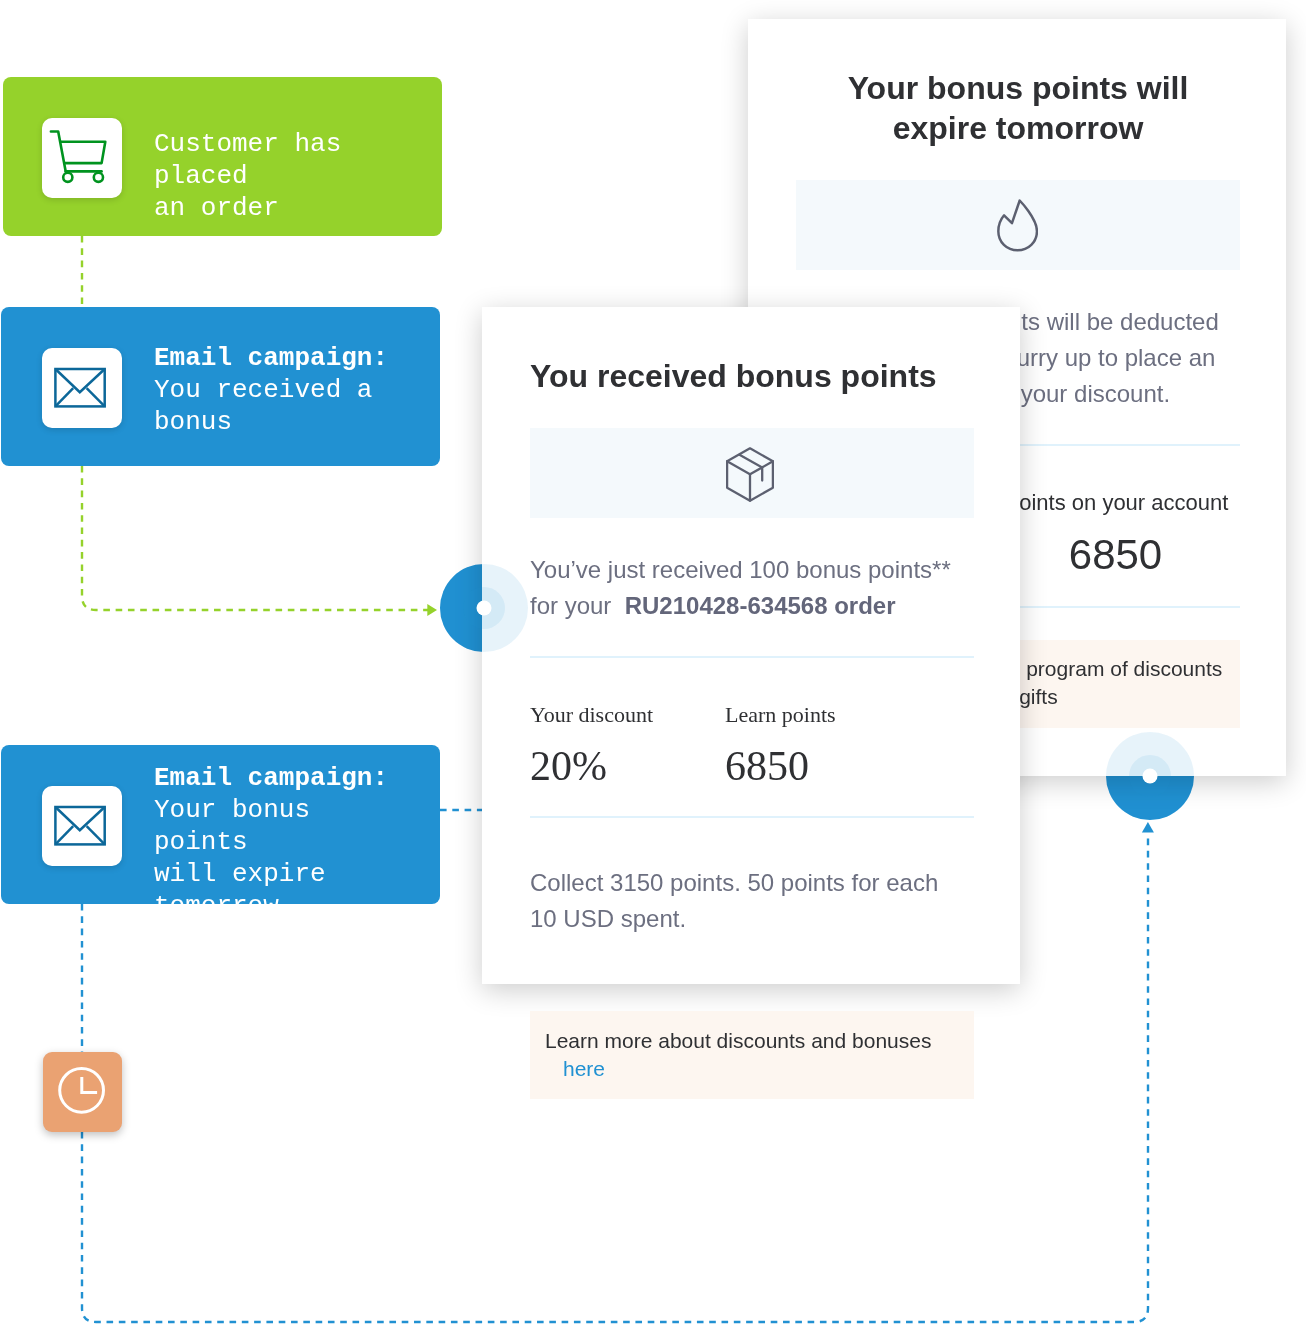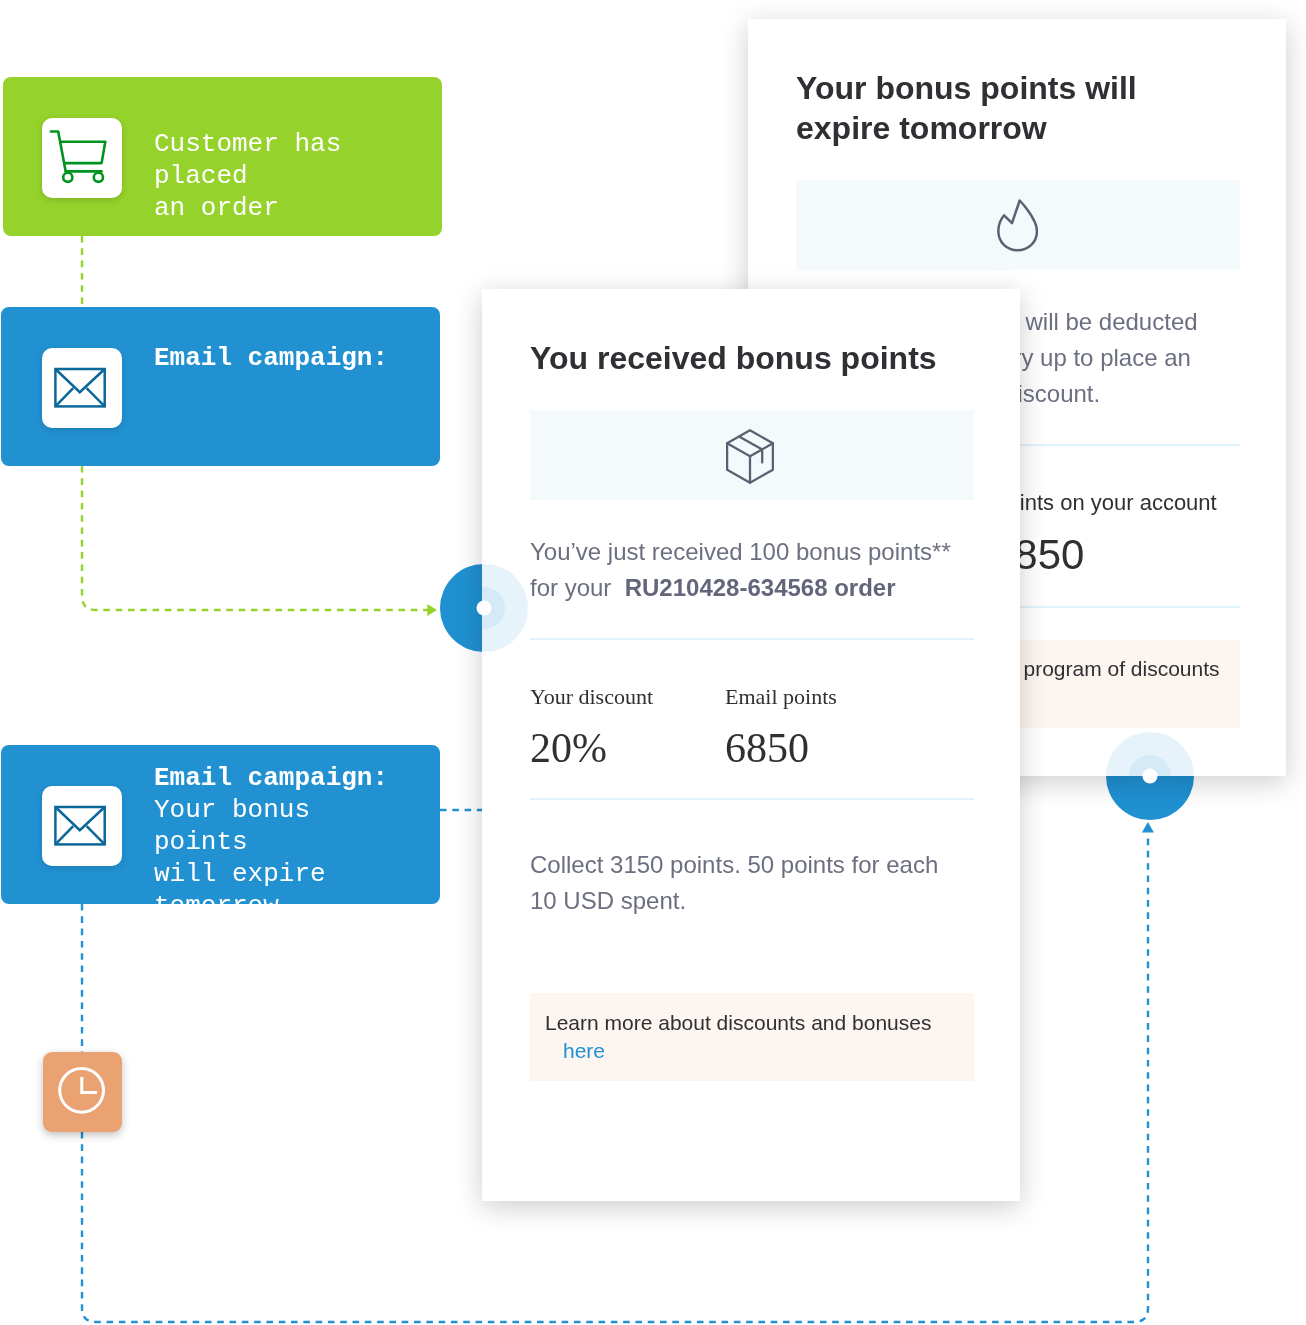--- a/index.html
+++ b/index.html
@@ -26,22 +26,22 @@
 
   #node-mail2{left:1px;top:745px;width:439px;height:159px;background:#2191d2;}
   #node-mail2 .iconbox{left:41px;top:41px;}
   #node-mail2 .label{left:153px;top:17px;}
 
   #node-delay{position:absolute;left:43px;top:1052px;width:79px;height:80px;border-radius:9px;
               background:#eaa272;box-shadow:0 3px 9px rgba(0,0,0,.25);}
 
   
   .card{position:absolute;background:#fff;box-shadow:0 6px 26px rgba(0,0,0,.20);}
-  #card-back{left:748px;top:19px;width:538px;height:757px;}
-  #card-front{left:482px;top:289px;width:538px;height:912px;}
+  #card-back{left:748px;top:19px;width:538px;height:757px;text-align:center;}
+  #card-front{left:482px;top:307px;width:538px;height:677px;}
   .card .inner{position:absolute;left:48px;top:0;width:444px;}
 
   .card h2{margin:0;font-size:32px;line-height:40px;font-weight:700;color:#2f3033;}
   .card .imgbox{background:#f4f9fc;display:flex;align-items:center;justify-content:center;}
   .card p{margin:0;font-size:24px;line-height:36px;color:#6c6f80;}
   .card p b{font-weight:700;color:#63667a;}
   .card hr{border:0;border-top:2px solid #e0f2fc;margin:0;}
   .stat-label{font-size:22px;line-height:28px;color:#2f3033;}
   .stat-value{font-size:42px;line-height:46px;color:#2f3033;}
   .promo{background:#fdf6f0;}
@@ -95,20 +95,21 @@
     <div class="iconbox">
       <svg width="80" height="80" viewBox="0 0 80 80" fill="none" stroke="#0c6799" stroke-width="2.5" stroke-linejoin="miter">
         <rect x="13.4" y="21" width="49.3" height="37.4"></rect>
         <path d="M13.4 21 L37.8 44.2 L62.7 21"></path>
         <path d="M13.4 58.4 L31.2 40.1"></path>
         <path d="M62.7 58.4 L44.6 40.1"></path>
       </svg>
     </div>
     <div class="label">
       <b>Email campaign:</b><br>
+      <span>You received a<br>bonus</span>
     </div>
   </div>
 
   <div class="node" id="node-mail2">
     <div class="iconbox">
       <svg width="80" height="80" viewBox="0 0 80 80" fill="none" stroke="#0c6799" stroke-width="2.5" stroke-linejoin="miter">
         <rect x="13.4" y="21" width="49.3" height="37.4"></rect>
         <path d="M13.4 21 L37.8 44.2 L62.7 21"></path>
         <path d="M13.4 58.4 L31.2 40.1"></path>
         <path d="M62.7 58.4 L44.6 40.1"></path>
@@ -173,21 +174,21 @@
         <hr>
       </div>
     <div class="inner" style="top:394px;font-family:Liberation Serif, serif;">
       <table style="border-collapse:collapse;width:444px;">
         <tbody>
             <tr>
           <td style="width:195px;padding:0;">
                 <div class="stat-label">Your discount</div>
               </td>
           <td style="padding:0;">
-                <div class="stat-label">Email points</div>
+                <div class="stat-label">Learn points</div>
               </td>
         </tr>
         <tr>
           <td style="padding:14px 0 0 0;">
                 <div class="stat-value">20%</div>
               </td>
           <td style="padding:14px 0 0 0;">
                 <div class="stat-value">6850</div>
               </td>
         </tr>

